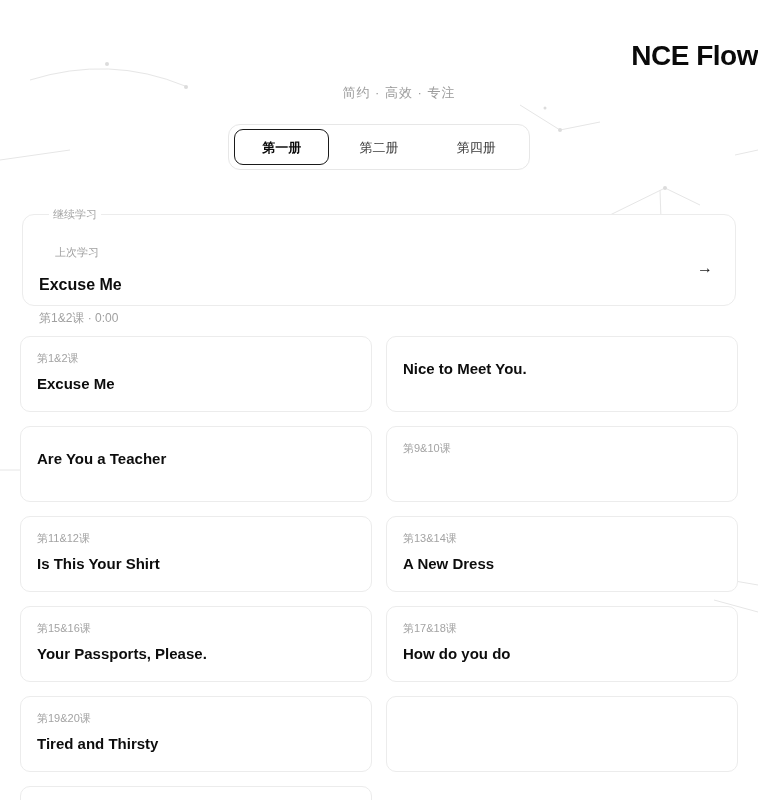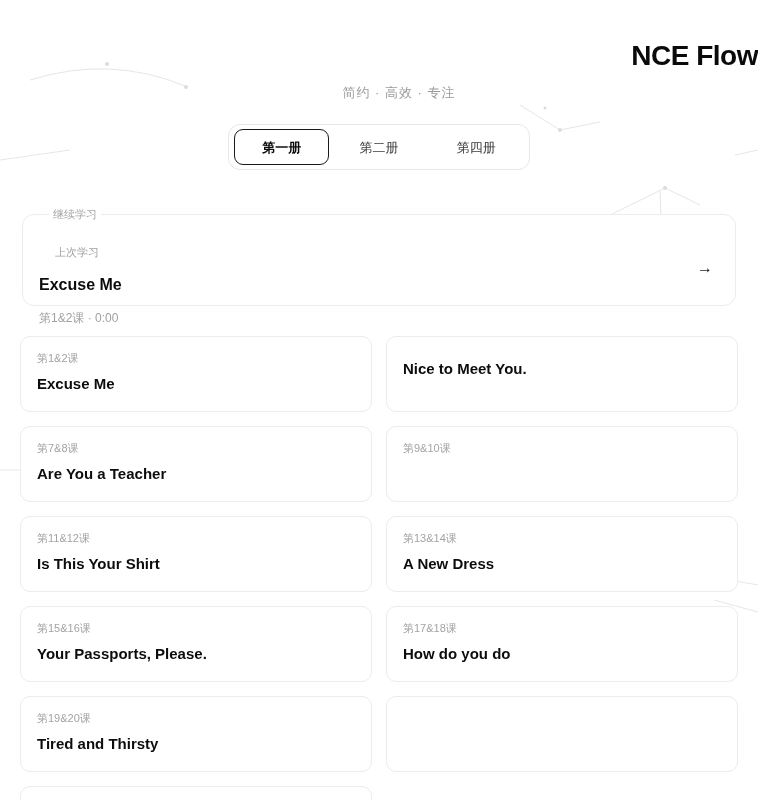--- a/index.html
+++ b/index.html
@@ -197,21 +197,20 @@
 
       <div class="lesson-card">
         <p class="lesson-num">第1&amp;2课</p>
         <p class="lesson-title">Excuse Me</p>
       </div>
 
       <div class="lesson-card">
         <p class="lesson-title">Nice to Meet You.</p>
       </div>
       <div class="lesson-card">
-        <p class="lesson-num">第7&amp;8课</p>
         <p class="lesson-title">Are You a Teacher</p>
       </div>
 
       <div class="lesson-card">
         <p class="lesson-num">第9&amp;10课</p>
       </div>
       <div class="lesson-card">
         <p class="lesson-num">第11&amp;12课</p>
         <p class="lesson-title">Is This Your Shirt</p>
       </div>

